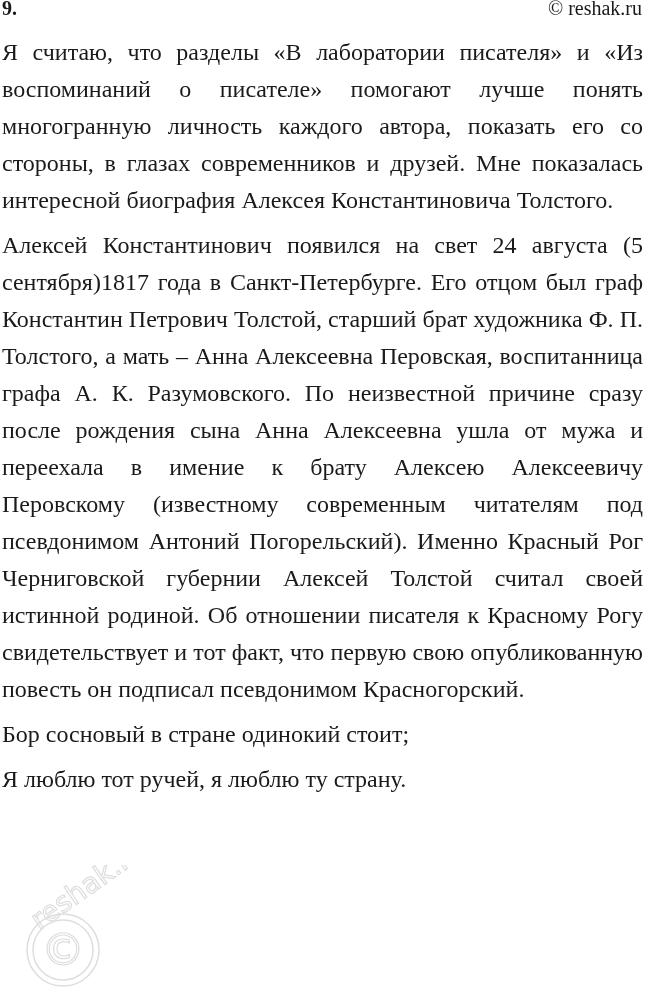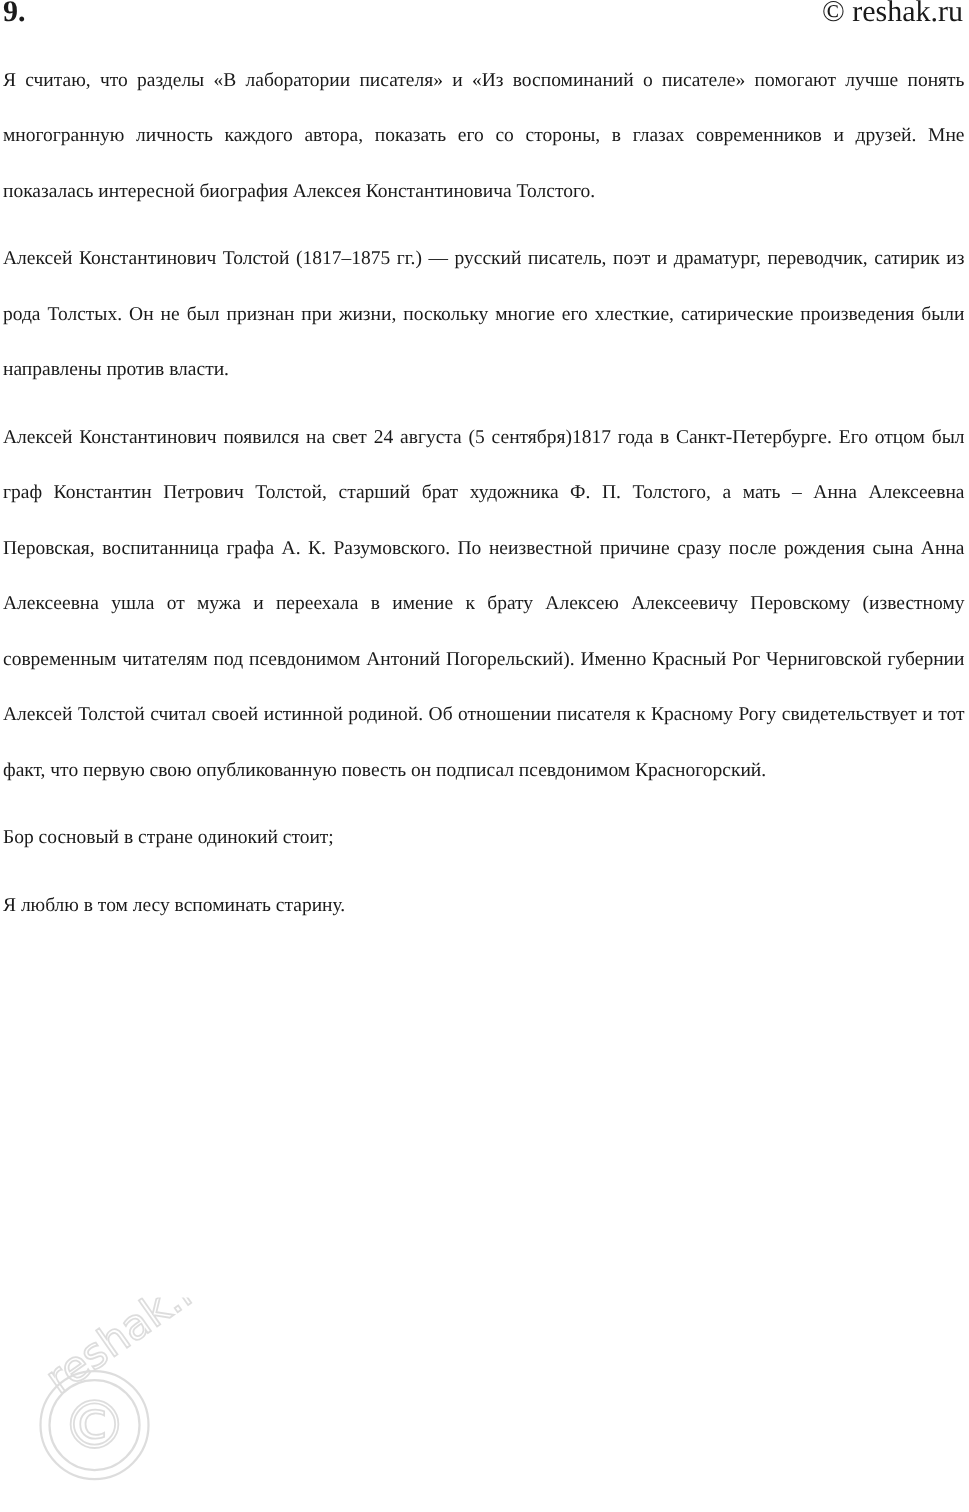--- a/index.html
+++ b/index.html
@@ -10,43 +10,42 @@
   }
   .header {
     position: absolute; top: -4px; left: 2px; right: 4px;
     display: flex; justify-content: space-between; align-items: flex-start;
     font-size: 20px; line-height: 24px;
   }
   .num { font-weight: bold; }
   .site { font-weight: normal; }
   .content {
     position: absolute; top: 34px; left: 2px; width: 641px;
-    font-size: 13px; line-height: 37px;
+    font-size: 24px; line-height: 37px;
   }
   .p { margin: 0 0 8px 0; text-align: justify; text-align-last: left; }
   .p.verse { text-align: right; margin-bottom: 8px; }
   .watermark {
     position: absolute; left: 18px; top: 865px; width: 130px; height: 140px;
     pointer-events: none; opacity: 0.28;
   }
 </style>
 </head>
 <body>
 
 <div class="header">
   <span class="num">9.</span>
   <span class="site">© reshak.ru</span>
 </div>
 
 <div class="content">
   <p class="p">Я считаю, что разделы «В лаборатории писателя» и «Из воспоминаний о писателе» помогают лучше понять многогранную личность каждого автора, показать его со стороны, в глазах современников и друзей. Мне показалась интересной биография Алексея Константиновича Толстого.</p>
-  <p class="p">Алексей Константинович Толстой (1817–1875 гг.) — русский писатель, поэт и драматург, переводчик, сатирик из рода Толстых. Он не был признан при жизни, поскольку многие его хлесткие, сатирические произведения были направлены против власти.</p>
   <p class="p">Алексей Константинович появился на свет 24 августа (5 сентября)1817 года в Санкт-Петербурге. Его отцом был граф Константин Петрович Толстой, старший брат художника Ф. П. Толстого, а мать – Анна Алексеевна Перовская, воспитанница графа А. К. Разумовского. По неизвестной причине сразу после рождения сына Анна Алексеевна ушла от мужа и переехала в имение к брату Алексею Алексеевичу Перовскому (известному современным читателям под псевдонимом Антоний Погорельский). Именно Красный Рог Черниговской губернии Алексей Толстой считал своей истинной родиной. Об отношении писателя к Красному Рогу свидетельствует и тот факт, что первую свою опубликованную повесть он подписал псевдонимом Красногорский.</p>
   <p class="p verse">Бор сосновый в стране одинокий стоит;</p>
-  <p class="p verse">Я люблю в том лесу вспоминать старину.</p>
+  <p class="p verse">Я люблю тот ручей, я люблю ту страну.</p>
 </div>
 
 <svg class="watermark" viewBox="0 0 130 140">
   <g fill="none" stroke="#888" stroke-width="1.5">
     <circle cx="45" cy="85" r="36"></circle>
     <circle cx="45" cy="85" r="30"></circle>
   </g>
   <text x="45" y="100" text-anchor="middle" font-size="44" fill="none" stroke="#888" stroke-width="1.2" font-family="DejaVu Sans, sans-serif">©</text>
   <text x="10" y="40" font-size="28" fill="none" stroke="#888" stroke-width="1.2" font-family="DejaVu Sans, sans-serif" transform="rotate(-35 40 40) translate(0 10)">reshak.ru</text>
 </svg>

